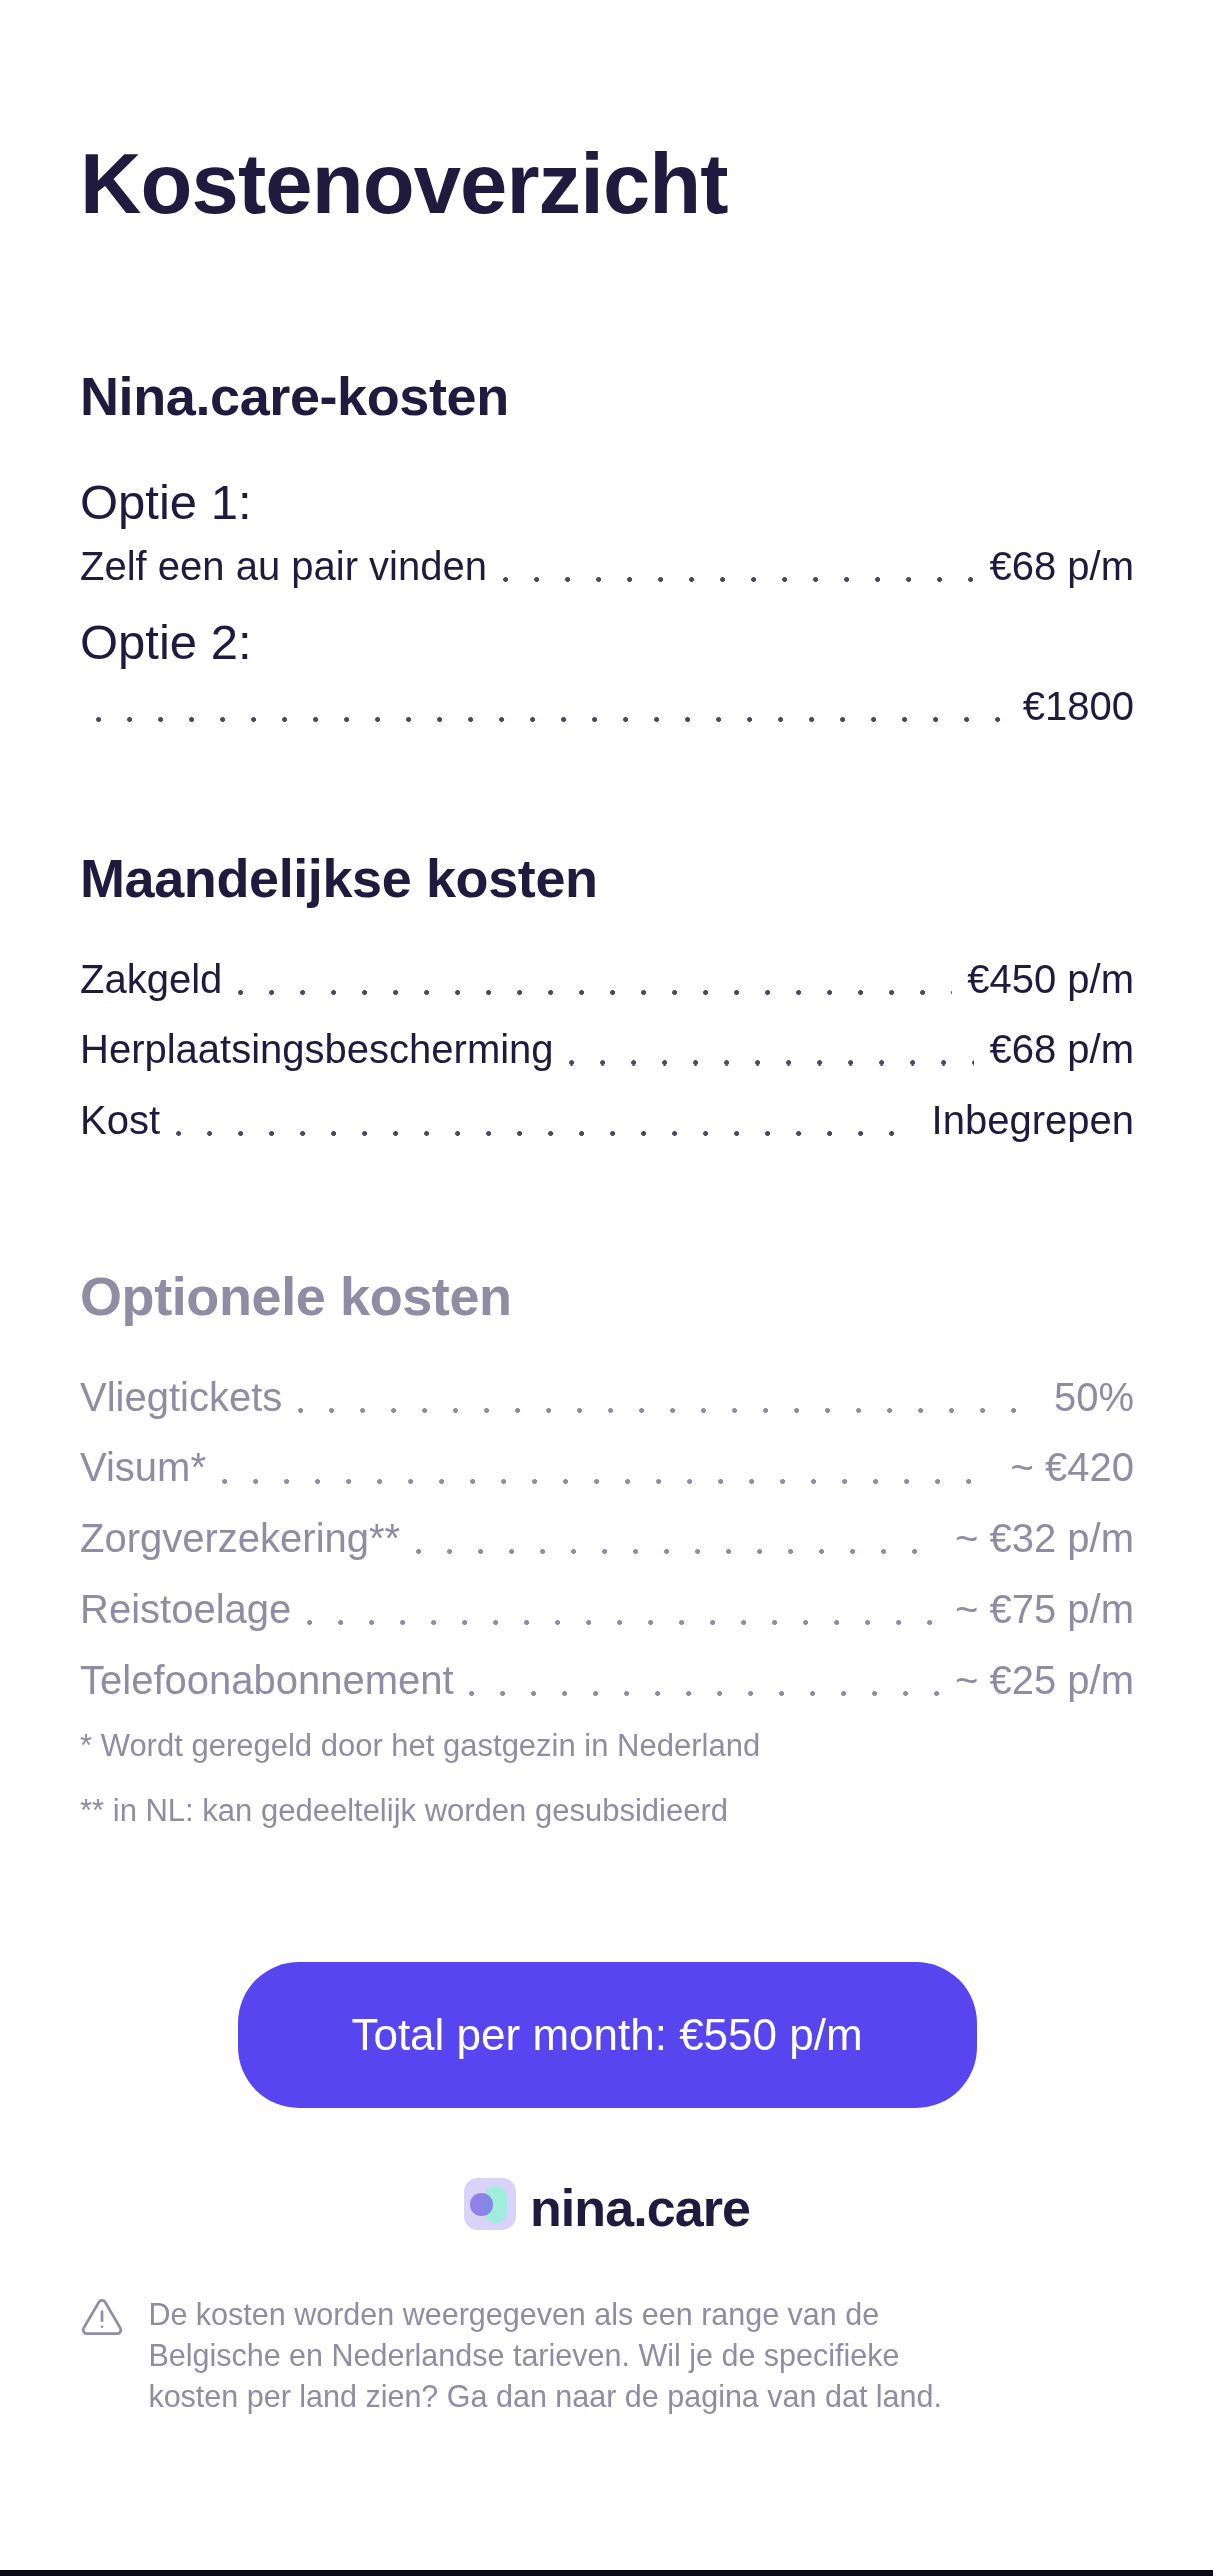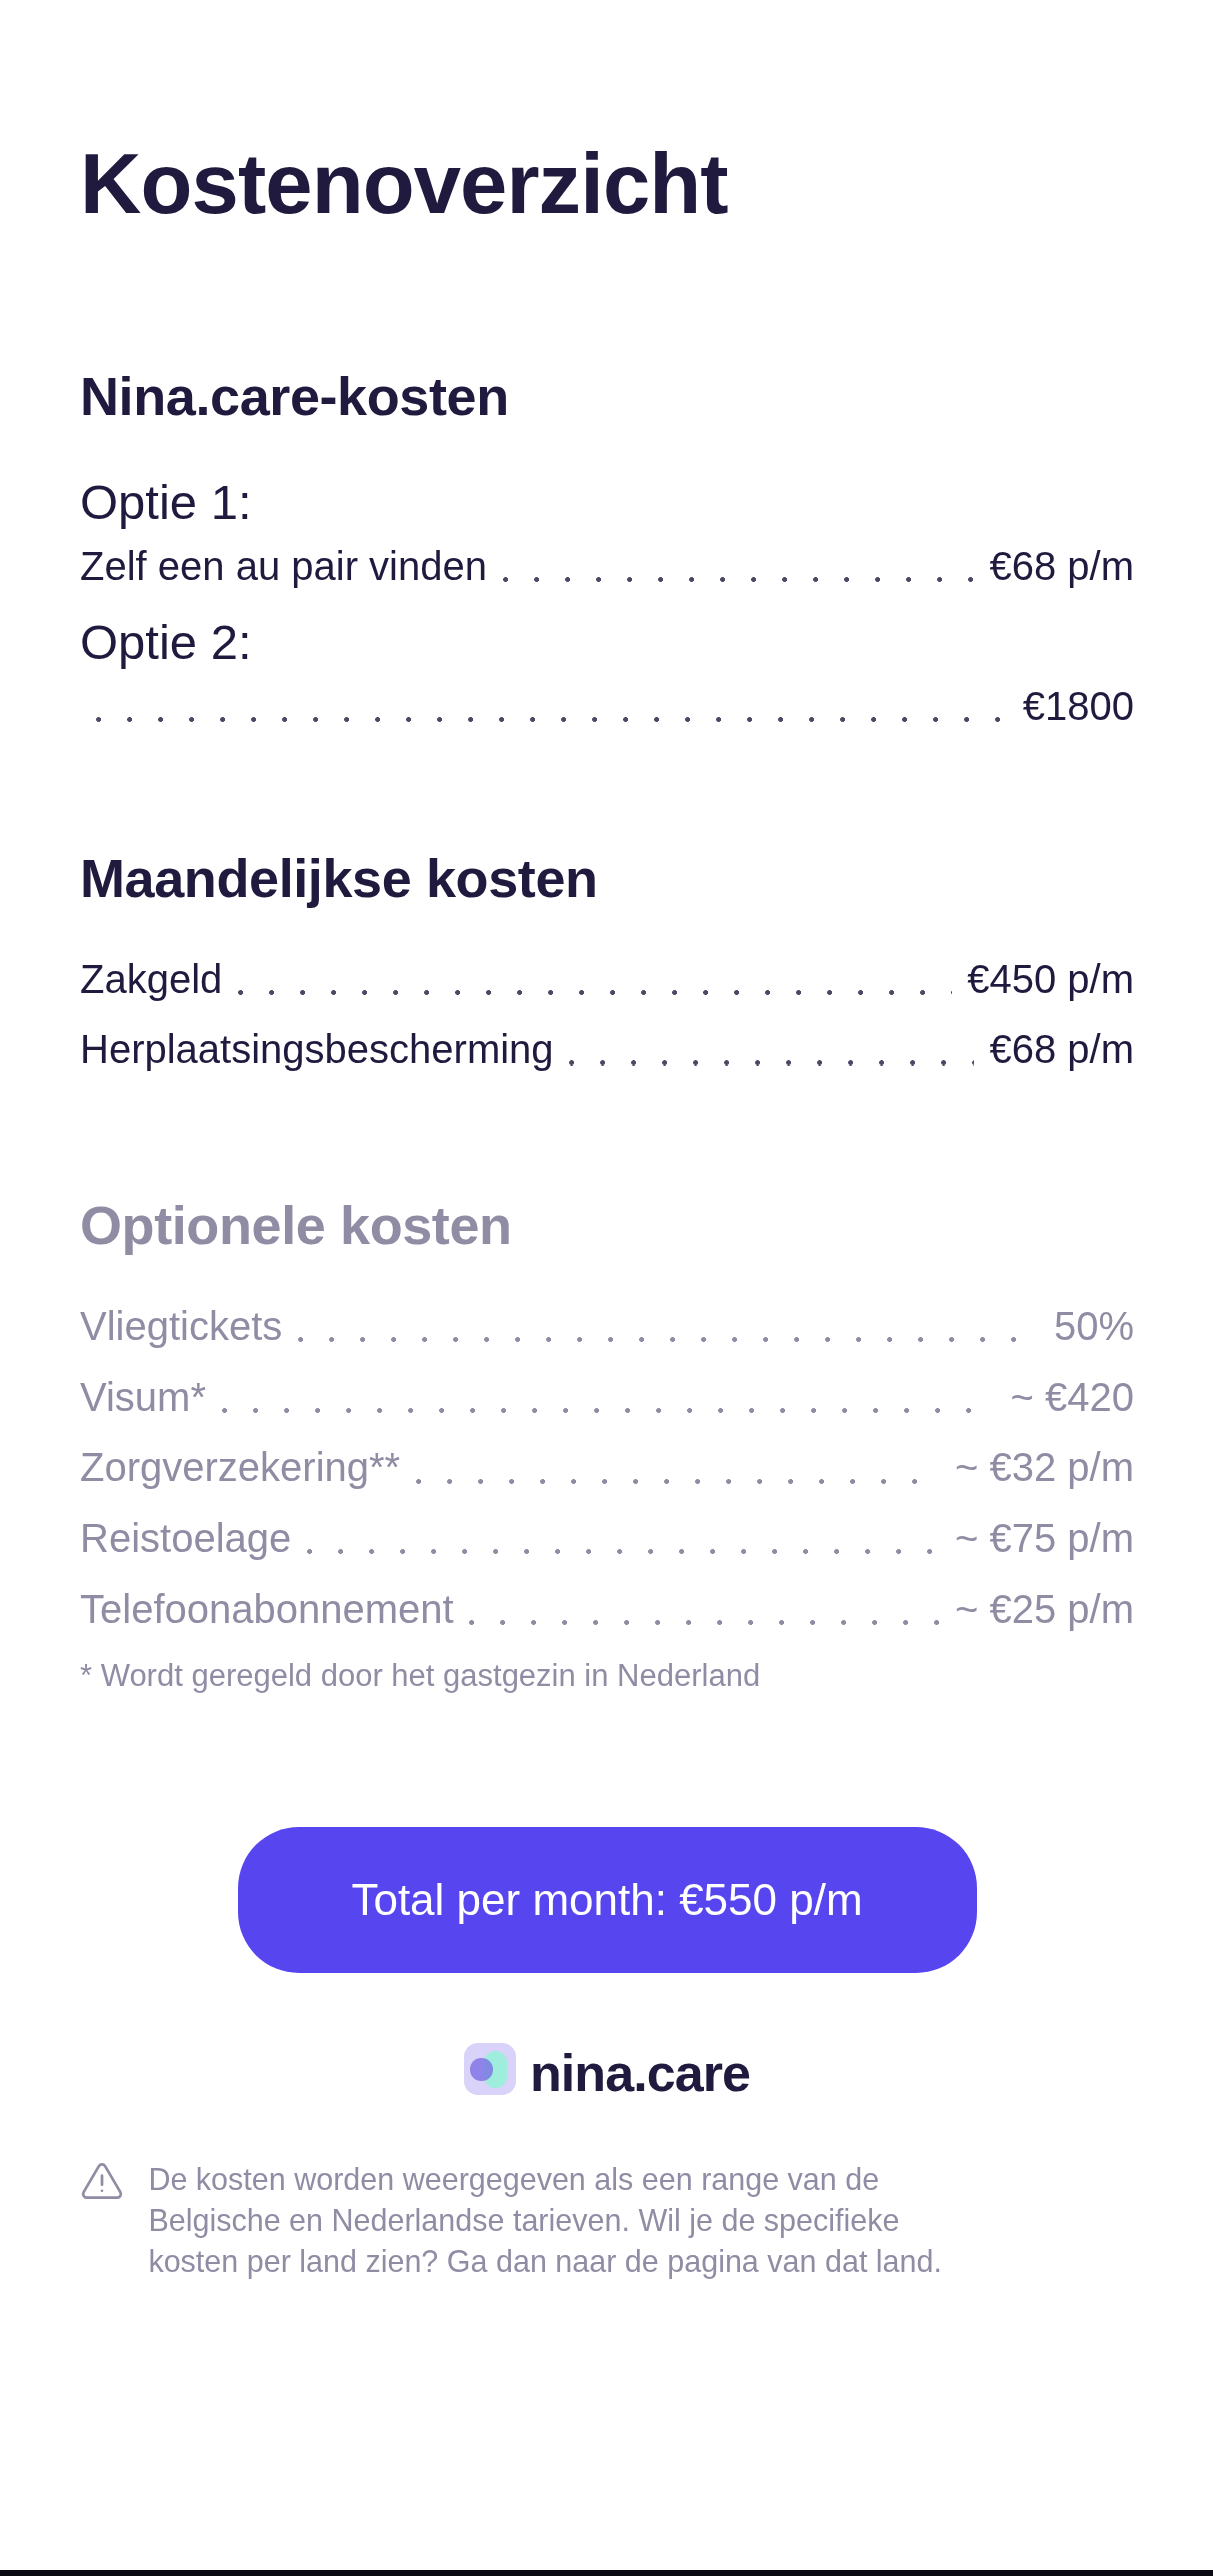--- a/index.html
+++ b/index.html
@@ -189,20 +189,25 @@
     <div class="row">
       <span class="label">Zakgeld</span>
       <span class="dots dots-navy"></span>
       <span class="value">€450 p/m</span>
     </div>
     <div class="row">
       <span class="label">Herplaatsingsbescherming</span>
       <span class="dots dots-navy"></span>
       <span class="value">€68 p/m</span>
     </div>
+    <div class="row">
+      <span class="label">Kost</span>
+      <span class="dots dots-navy"></span>
+      <span class="value">Inbegrepen</span>
+    </div>
   </section>
 
   <section class="section s3 optional">
     <h2 class="heading">Optionele kosten</h2>
 
     <div class="row">
       <span class="label">Vliegtickets</span>
       <span class="dots dots-gray"></span>
       <span class="value">50%</span>
     </div>
@@ -221,20 +226,21 @@
       <span class="dots dots-gray"></span>
       <span class="value">~ €75 p/m</span>
     </div>
     <div class="row">
       <span class="label">Telefoonabonnement</span>
       <span class="dots dots-gray"></span>
       <span class="value">~ €25 p/m</span>
     </div>
 
     <p class="footnote">* Wordt geregeld door het gastgezin in Nederland</p>
+    <p class="footnote">** in NL: kan gedeeltelijk worden gesubsidieerd</p>
   </section>
 
   <button class="total-button">Total per month: €550 p/m</button>
 
   <div class="logo">
     <span class="logo-mark">
       <span class="logo-capsule"></span>
       <span class="logo-circle"></span>
     </span>
     <span class="logo-text">nina.care</span>

